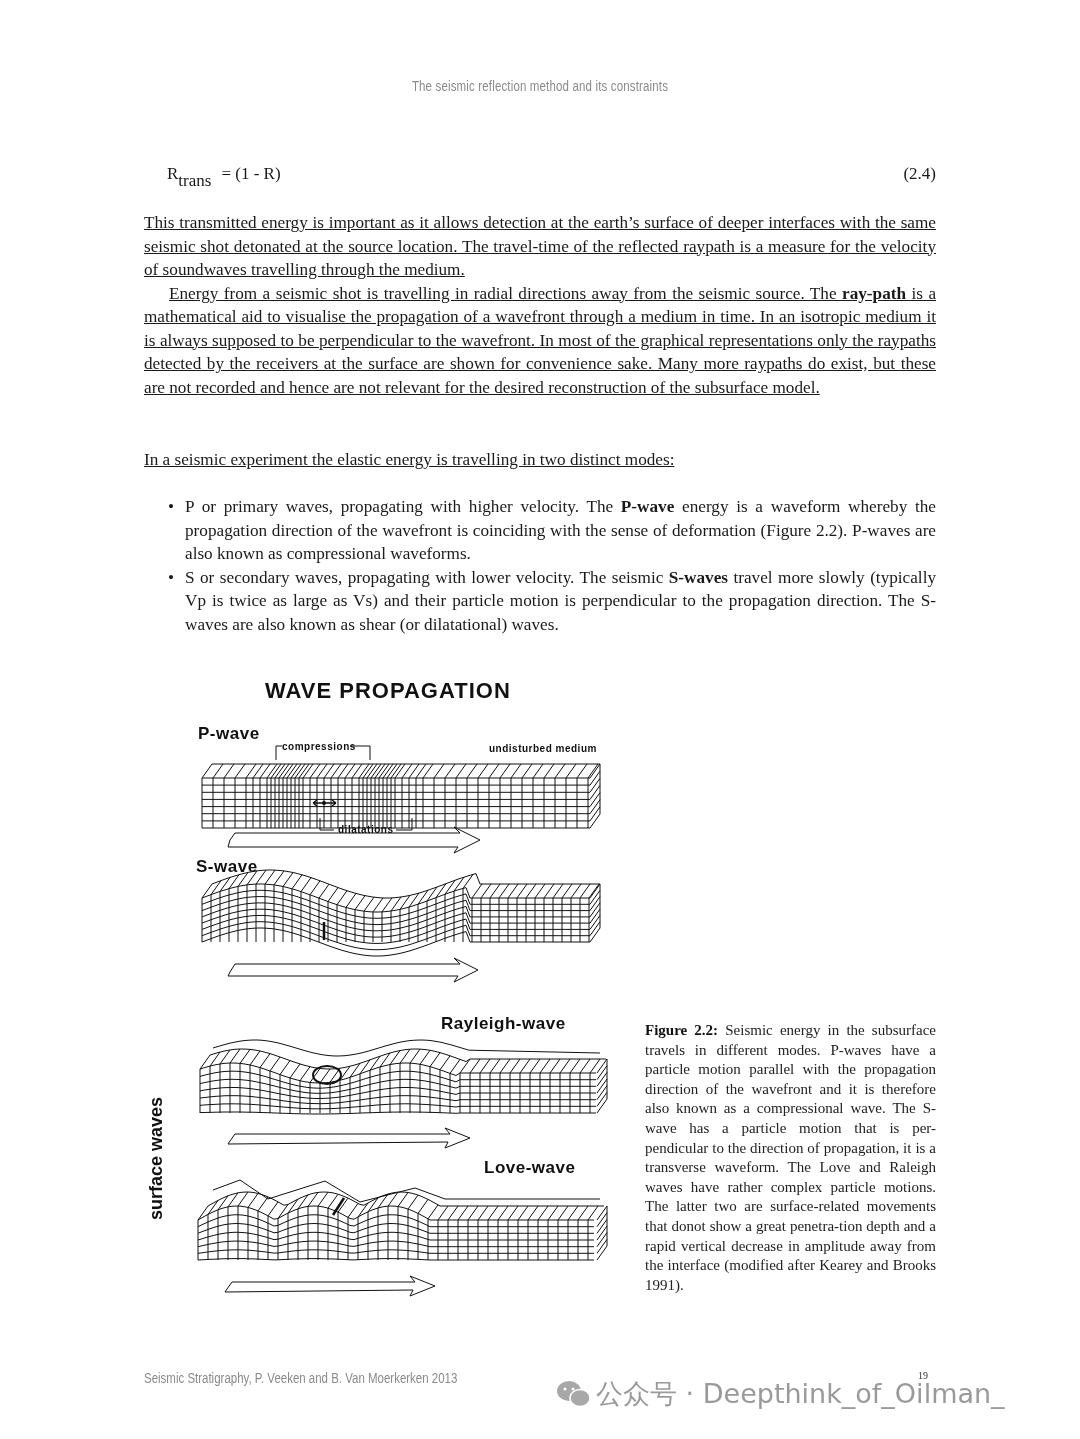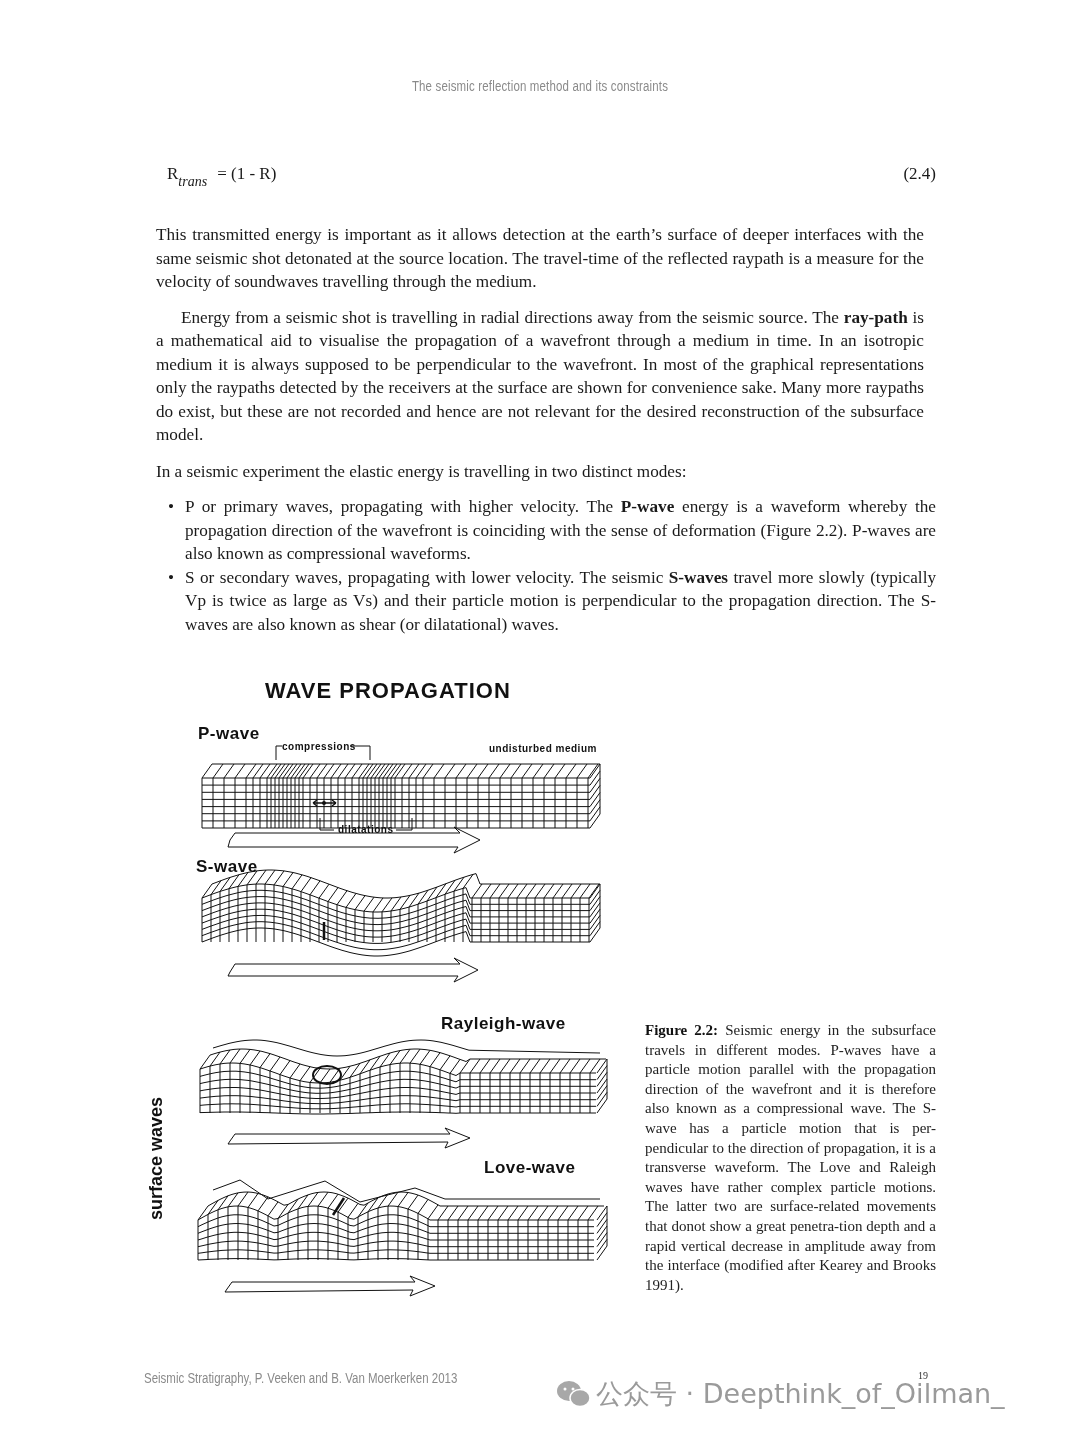--- a/index.html
+++ b/index.html
@@ -3,25 +3,25 @@
 <meta charset="utf-8">
 <style>
   html, body { margin:0; padding:0; background:#ffffff; }
   body { width:1080px; height:1439px; position:relative; overflow:hidden; color:#1a1a1a;
          font-family:"Liberation Serif", serif; }
   .running-head { position:absolute; top:78px; left:0; width:1080px; text-align:center;
          font-family:"Liberation Sans", sans-serif; font-size:14px; color:#8a8a8a; letter-spacing:0.2px;
          transform:scaleX(0.82); transform-origin:center; }
   .eq { position:absolute; top:164px; left:167px; right:144px; font-size:17px; height:30px; }
   .eq .lhs { position:absolute; left:0; top:0; }
-  .eq .lhs sub { font-size:14px; vertical-align:-7px;font-style:italic; }
+  .eq .lhs sub { font-size:17px; vertical-align:-7px; }
   .eq .rhs { margin-left:10px; }
   .eq .num { position:absolute; right:0; top:0; }
   .body-text { position:absolute; left:144px; width:792px; font-size:17.2px; line-height:23.5px; text-align:justify; }
-  .body-text p { margin:12px; }
+  .body-text p { margin:0;text-decoration:underline; }
   .body-text p.indent { text-indent:25px; }
   .b1 { top:211px; }
   .b2 { top:448px; }
   ul.bullets { position:absolute; top:495px; left:144px; width:792px; margin:0; padding:0; list-style:none;
          font-size:17.2px; line-height:23.5px; text-align:justify; }
   ul.bullets li { position:relative; padding-left:41px; }
   ul.bullets li .dot { position:absolute; left:24px; top:0; }
   .fig-title { position:absolute; top:678px; left:265px; font-family:"Liberation Sans", sans-serif;
          font-weight:bold; font-size:22px; letter-spacing:1px; color:#111; }
   .fig-label { position:absolute; font-family:"Liberation Sans", sans-serif; font-weight:bold; font-size:17px; color:#111; letter-spacing:0.5px; }

